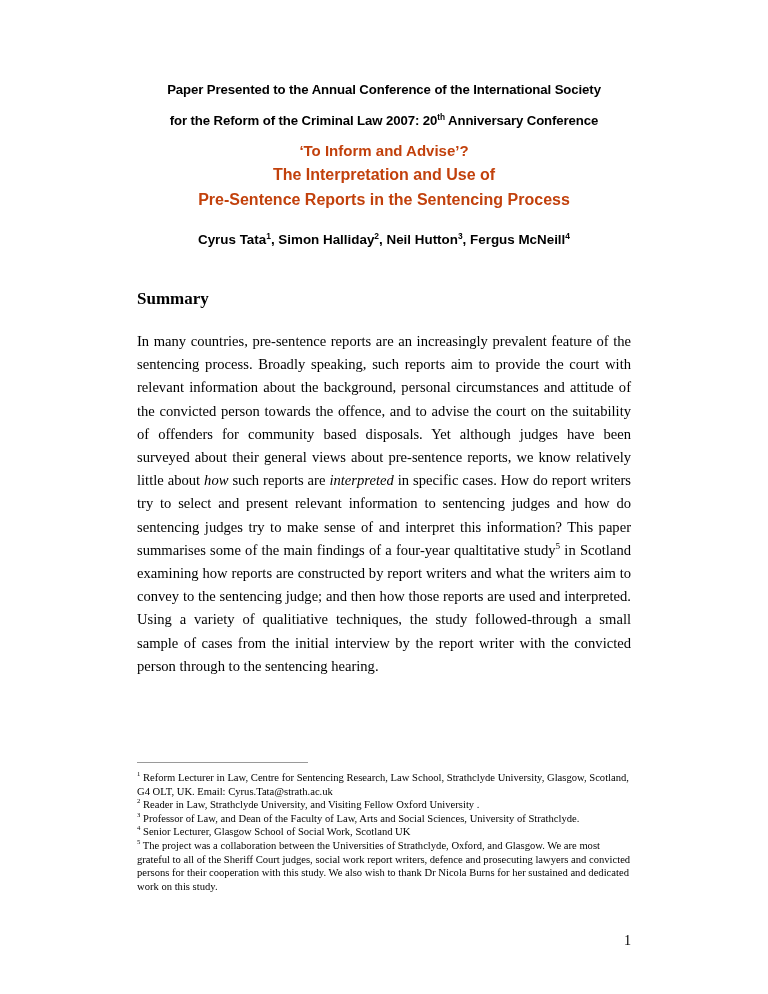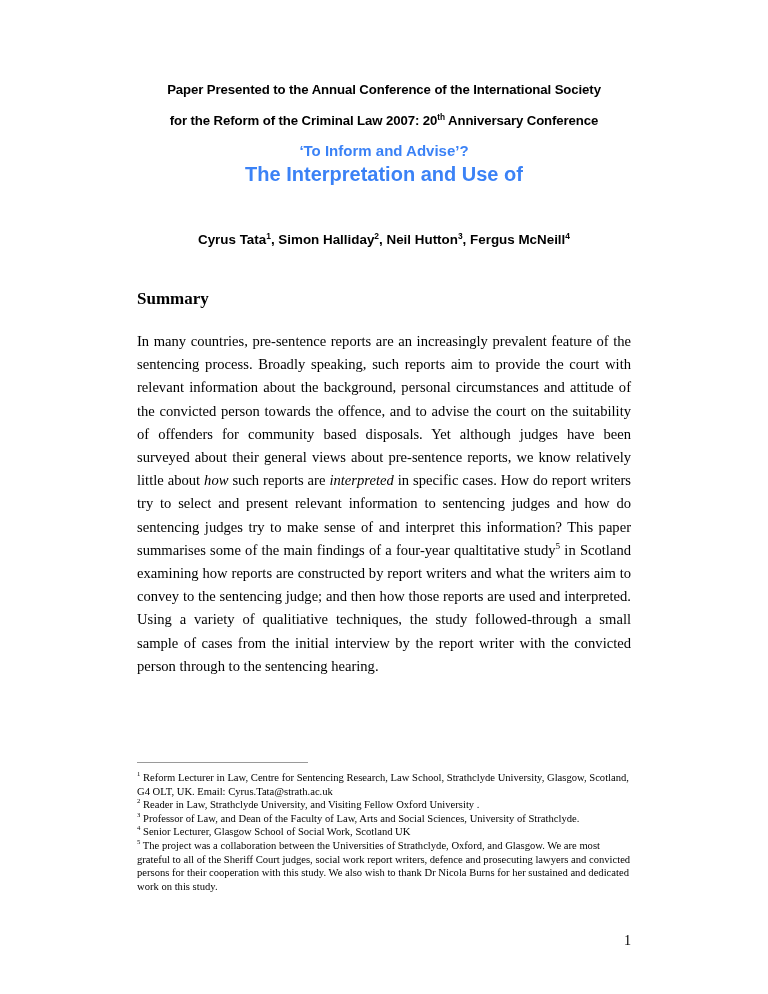--- a/index.html
+++ b/index.html
@@ -40,29 +40,29 @@
 
   
   .title-block {
     position: absolute;
     left: 137px;
     top: 140px;
     width: 494px;
     font-family: "Liberation Sans", "DejaVu Sans", sans-serif;
     font-weight: bold;
     text-align: center;
-    color: #3b82f6;
+    color: #c2410c;
   }
   .title-quote {
     font-size: 15px;
     line-height: 22px;
     display: block;
   }
   .title-main {
-    font-size: 20px;
+    font-size: 16px;
     line-height: 25px;
     display: block;
   }
 
   
   .authors {
     position: absolute;
     left: 137px;
     top: 230px;
     width: 494px;
@@ -145,20 +145,21 @@
 <div class="page">
 
   <div class="conf-header">
     <span>Paper Presented to the Annual Conference of the International Society</span>
     <span class="line2"><span>for the Reform of the Criminal Law 2007: 20</span><sup>th</sup><span> Anniversary Conference</span></span>
   </div>
 
   <div class="title-block">
     <span class="title-quote">‘To Inform and Advise’?</span>
     <span class="title-main">The Interpretation and Use of</span>
+    <span class="title-main">Pre-Sentence Reports in the Sentencing Process</span>
   </div>
 
   <div class="authors">
     <span><span>Cyrus Tata</span><sup>1</sup><span>, </span></span><span><span>Simon Halliday</span><sup>2</sup><span>, </span></span><span><span>Neil Hutton</span><sup>3</sup><span>, </span></span><span><span>Fergus McNeill</span><sup>4</sup></span>
   </div>
 
   <div class="summary-heading">Summary</div>
 
   <div class="body-text"><span>In many countries, pre-sentence reports are an increasingly prevalent feature of the sentencing process. Broadly speaking, such reports aim to provide the court with relevant information about the background, personal circumstances and attitude of the convicted person towards the offence, and to advise the court on the suitability of offenders for community based disposals. Yet although judges have been surveyed about their general views about pre-sentence reports, we know relatively little about </span><i>how</i><span> such reports are </span><i>interpreted</i><span> in specific cases. How do report writers try to select and present relevant information to sentencing judges and how do sentencing judges try to make sense of and interpret this information? This paper summarises some of the main findings of a four-year qualtitative study</span><sup>5</sup><span> in Scotland examining how reports are constructed by report writers and what the writers aim to convey to the sentencing judge; and then how those reports are used and interpreted. Using a variety of qualitiative techniques, the study followed-through a small sample of cases from the initial interview by the report writer with the convicted person through to the sentencing hearing.</span></div>
 

